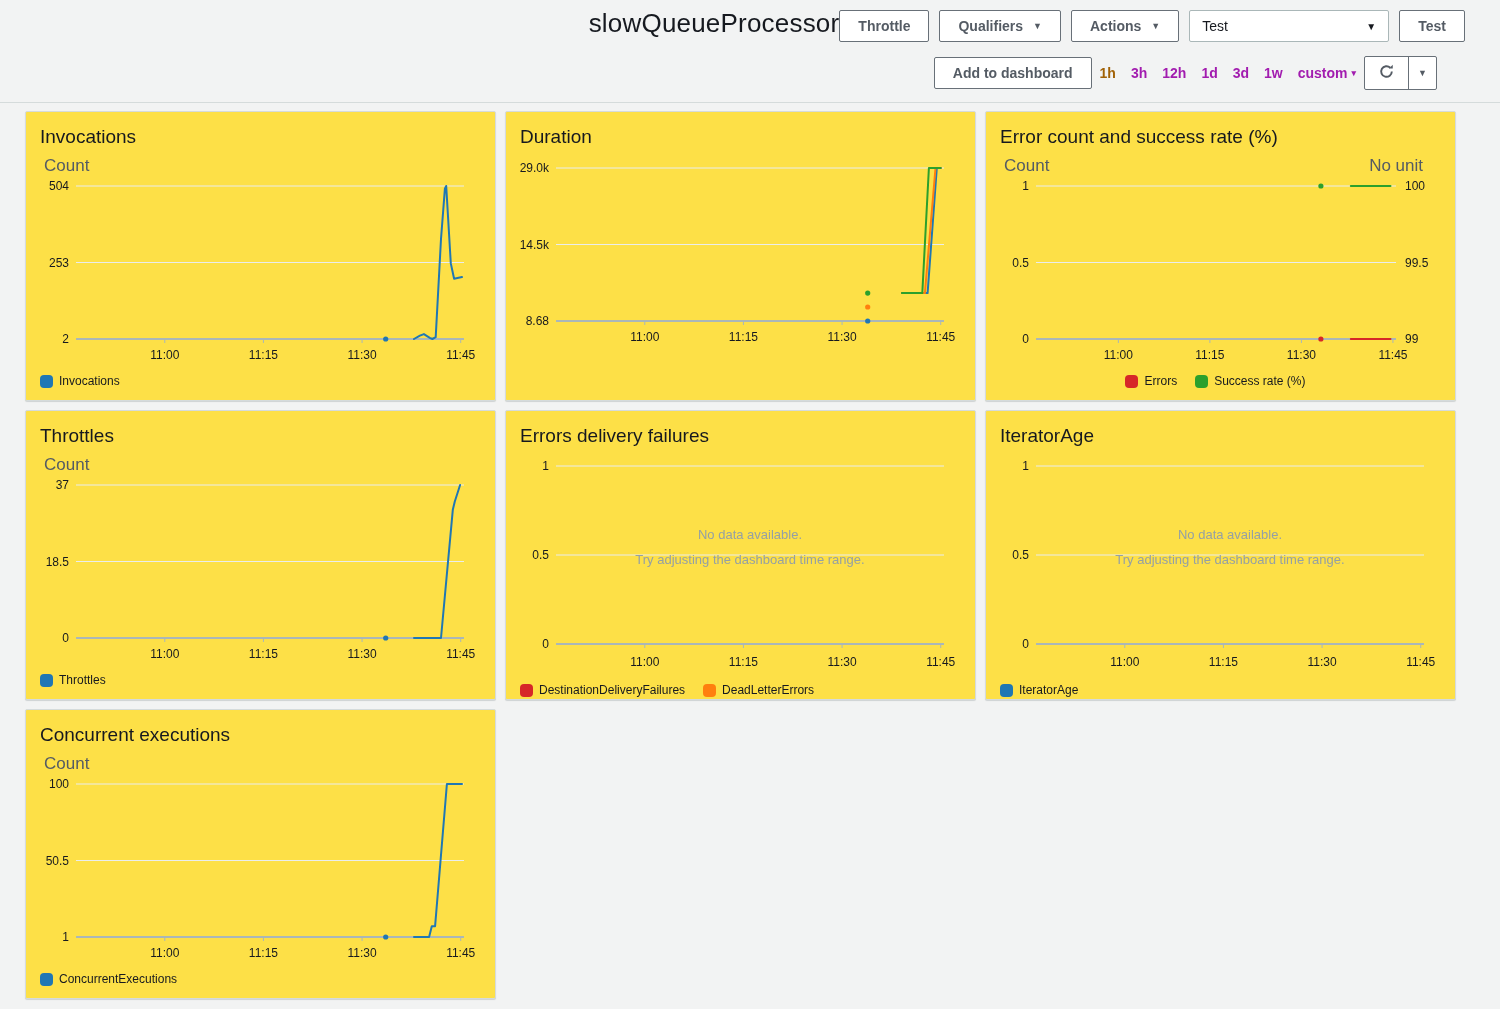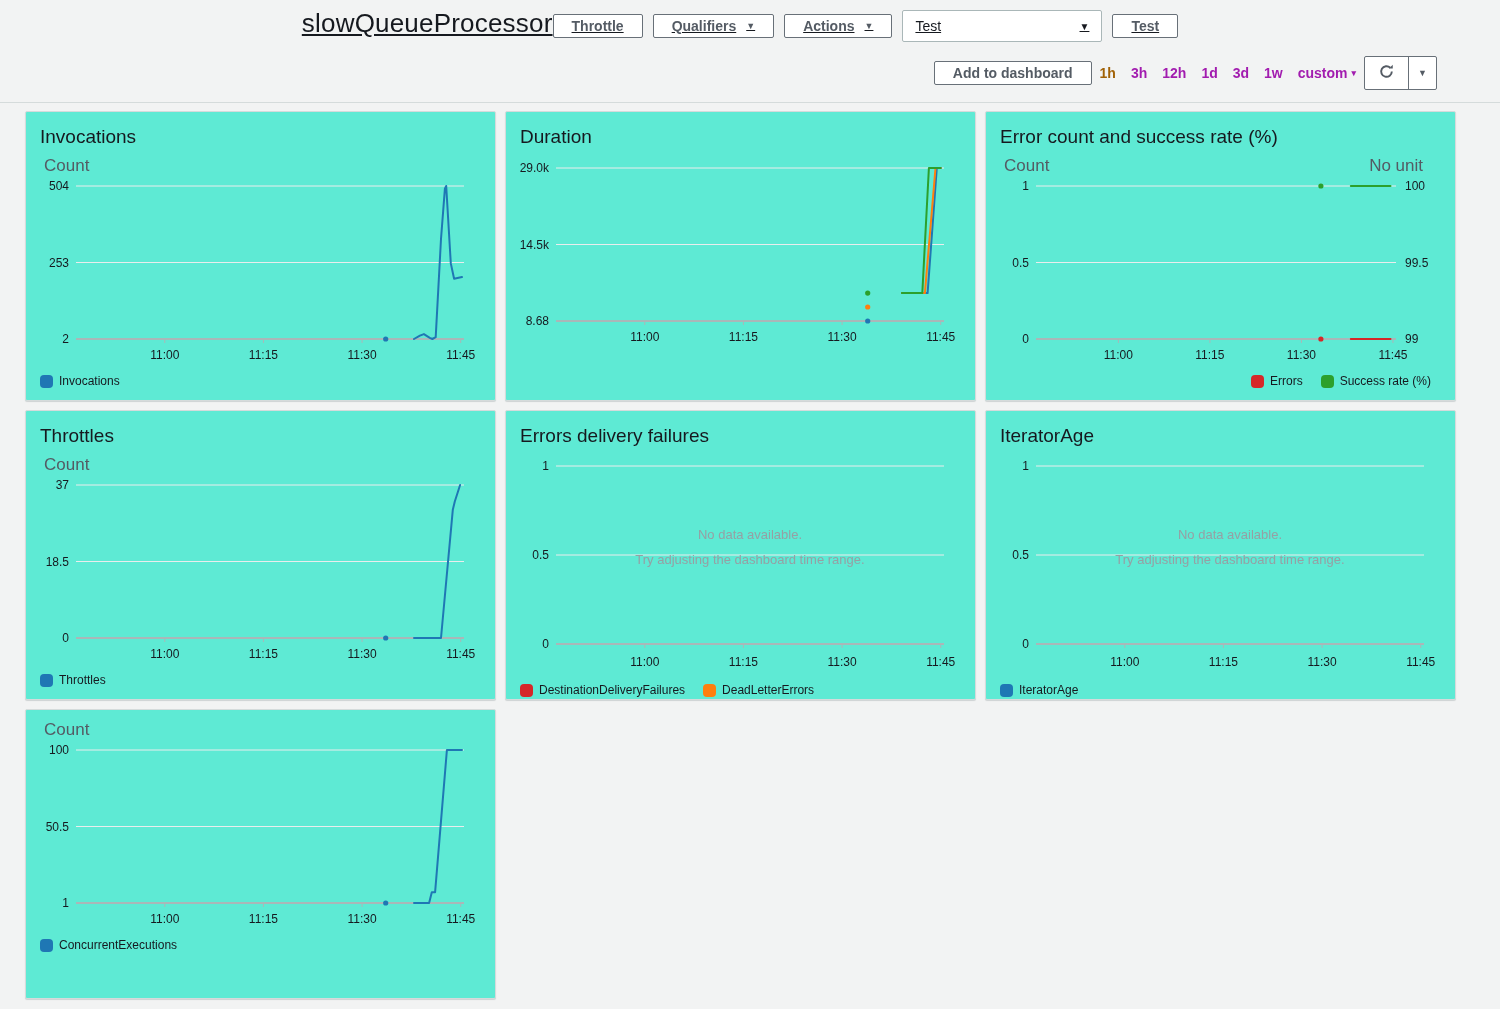--- a/index.html
+++ b/index.html
@@ -1,24 +1,24 @@
 <!DOCTYPE html>
 <html><head>
 <meta charset="utf-8">
 <style>
   * { box-sizing: border-box; margin: 0; padding: 0; }
   html,body { width:1500px; background:#f2f3f3; font-family:"Liberation Sans", sans-serif; color:#16191f; }
 
   
-  .header { display:flex; justify-content:center; align-items:flex-start; padding:8px 35px 6px 15px;text-decoration:underline; }
+  .header { display:flex; justify-content:flex-end; align-items:flex-start; padding:8px 35px 6px 15px; }
   .page-title { font-size:26px; font-weight:400; color:#16191f; letter-spacing:0.2px; }
   .header-actions { display:flex; gap:10px; align-items:center; margin-top:2px; }
 
   .btn { display:inline-flex; align-items:center; gap:10px; background:#fff; border:1px solid #687078;
-         border-radius:2px; height:24px; padding:0 18px; font-weight:700; font-size:14px; color:#545b64;
+         border-radius:2px; height:32px; padding:0 18px; font-weight:700; font-size:14px; color:#545b64;
          cursor:pointer; white-space:nowrap; }
   .btn .caret { font-size:9px; color:#545b64; }
 
   .select { display:inline-flex; align-items:center; justify-content:space-between; width:200px; height:32px;
             background:#fff; border:1px solid #aab7b8; border-radius:2px; padding:0 12px; font-size:14px;
             color:#16191f; cursor:pointer; }
   .select .caret { font-size:10px; color:#16191f; }
 
   
   .toolbar { display:flex; justify-content:flex-end; align-items:center; gap:8px; padding:8px 63px 12px 24px;
@@ -28,31 +28,31 @@
   .time-ranges a.active { color:#a16207; }
   .time-ranges .caret { font-size:9px; }
 
   .refresh-group { display:inline-flex; background:#fff; border:1px solid #687078; border-radius:2px; height:34px; }
   .refresh-seg { display:flex; align-items:center; justify-content:center; padding:0 13px; cursor:pointer; }
   .refresh-seg + .refresh-seg { border-left:1px solid #687078; padding:0 9px; }
   .refresh-seg .caret { font-size:9px; color:#545b64; }
 
   
   .grid { display:grid; grid-template-columns:repeat(3, 471px); gap:9px; padding:8px 25px 14px 25px; }
-  .panel { background:#5eead4; border:1px solid #d5dbdb; border-radius:2px; box-shadow:0 1px 1px rgba(0,28,36,.15);
+  .panel { background:#fde047; border:1px solid #d5dbdb; border-radius:2px; box-shadow:0 1px 1px rgba(0,28,36,.15);
            height:290px; padding:10px 10px 6px 12px; overflow:hidden; }
   .panel-title { font-size:19px; font-weight:400; color:#16191f; margin:4px 0 8px 2px; }
   .units { display:flex; justify-content:space-between; font-size:17px; color:#545b64; padding:0 22px 0 6px; height:16px; margin-bottom:2px; }
   .panel.no-units svg.chart { margin-top:0; }
   svg.chart { display:block; margin-top:2px; }
   svg .tick { font-size:12px; fill:#16191f; font-family:"Liberation Sans", sans-serif; }
   svg .empty-msg { font-size:13px; fill:#95a0a4; font-family:"Liberation Sans", sans-serif; }
 
   .legend { display:flex; gap:18px; font-size:12px; color:#16191f; margin:4px 0 0 2px; align-items:center; }
-  .legend.spread { justify-content:flex-end; padding-right:14px; }
+  .legend.spread { justify-content:center; padding-right:14px; }
   .legend-item { display:inline-flex; align-items:center; gap:6px; }
   .legend-marker { width:13px; height:13px; border-radius:4px; display:inline-block; flex:none; }
 </style>
 </head>
 <body>
 
 <div class="header">
   <h1 class="page-title">slowQueueProcessor</h1>
   <div class="header-actions">
     <button class="btn">
@@ -308,20 +308,21 @@
       </svg>
     <div class="legend">
         <span class="legend-item">
           <span class="legend-marker" style="background: rgb(31, 119, 180);"></span>
           <span>IteratorAge</span>
         </span>
       </div>
   </section>
 
   <section class="panel">
+    <h2 class="panel-title">Concurrent executions</h2>
     <div class="units">
       <span>Count</span>
       <span></span>
     </div>
     <svg class="chart" width="447" height="196" viewBox="0 0 447 196">
         <line x1="38" x2="426" y1="12" y2="12" stroke="#eaeded" stroke-width="1"></line>
         <line x1="38" x2="426" y1="88.5" y2="88.5" stroke="#eaeded" stroke-width="1"></line>
         <line x1="38" x2="426" y1="165" y2="165" stroke="#aab7b8" stroke-width="2"></line>
         <text x="31" y="16" text-anchor="end" class="tick">100</text>
         <text x="31" y="92.5" text-anchor="end" class="tick">50.5</text>

